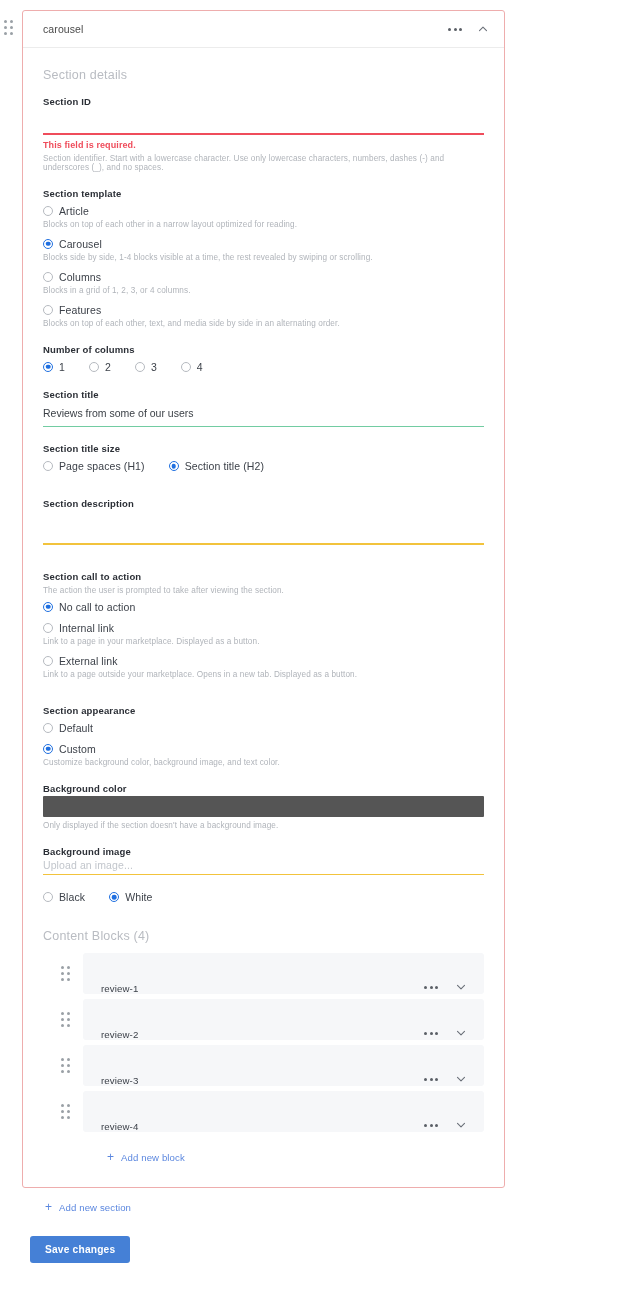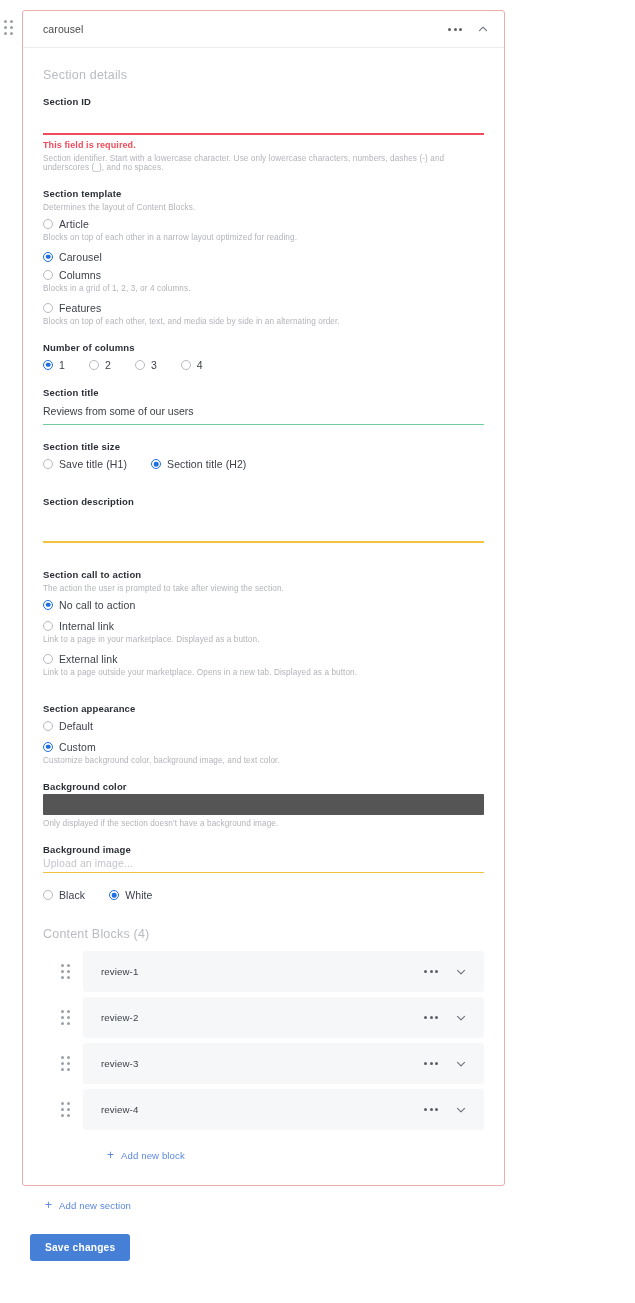--- a/index.html
+++ b/index.html
@@ -95,21 +95,21 @@
 
   .swatch { width: 100%; height: 21px; background: #555555; border-radius: 1px; }
 
   .placeholder-text { font-size: 10.5px; color: #c2c6cc; padding-bottom: 3px; letter-spacing: .1px; }
 
   
   .blocks-head { font-size: 12.5px; color: #b9bcc2; margin: 26px 0 10px 0; letter-spacing: .2px; }
   .block-row-wrap { position: relative; padding-left: 40px; margin-bottom: 5px; }
   .block-row {
     background: #f6f7f9; border-radius: 3px; height: 41px;
-    display: flex; align-items: center; padding: 0 16px 0 18px;
+    display: flex; align-items: flex-end; padding: 0 16px 0 18px;
   }
   .block-name { font-size: 9.7px; color: #3c4149; letter-spacing: .1px; }
   .block-actions { margin-left: auto; display: flex; align-items: center; gap: 14px; }
 
   .add-link {
     display: inline-flex; align-items: center; gap: 7px;
     font-size: 9.6px; color: #5b87df; letter-spacing: .1px;
     margin: 14px 0 0 64px; cursor: pointer;
   }
   .add-link .plus { font-size: 12px; line-height: 1; color: #5b87df; }
@@ -172,32 +172,32 @@
         <div class="field-label">Section ID</div>
         <input class="input-line" type="text" value="" style="">
         <div class="uline red"></div>
         <div class="error-text">This field is required.</div>
         <div class="helper">Section identifier. Start with a lowercase character. Use only lowercase characters, numbers, dashes (-) and underscores (_), and no spaces.</div>
       </div>
 
       
       <div class="field">
         <div class="field-label">Section template</div>
-        <div class="helper">Determines the layout of Content Blocks.</div>
 
         <div class="radio-row">
           <span class="radio"></span>
           <span class="radio-label">Article</span>
         </div>
         <div class="radio-desc">Blocks on top of each other in a narrow layout optimized for reading.</div>
 
         <div class="radio-row">
           <span class="radio checked"></span>
           <span class="radio-label">Carousel</span>
         </div>
+        <div class="radio-desc">Blocks side by side, 1-4 blocks visible at a time, the rest revealed by swiping or scrolling.</div>
 
         <div class="radio-row">
           <span class="radio"></span>
           <span class="radio-label">Columns</span>
         </div>
         <div class="radio-desc">Blocks in a grid of 1, 2, 3, or 4 columns.</div>
 
         <div class="radio-row">
           <span class="radio"></span>
           <span class="radio-label">Features</span>
@@ -234,21 +234,21 @@
         <input class="input-line" type="text" value="Reviews from some of our users" style="">
         <div class="uline green"></div>
       </div>
 
       
       <div class="field">
         <div class="field-label">Section title size</div>
         <div class="radio-inline-group">
           <span class="radio-inline">
             <span class="radio"></span>
-            <span class="radio-label">Save title (H1)</span>
+            <span class="radio-label">Page spaces (H1)</span>
           </span>
           <span class="radio-inline">
             <span class="radio checked"></span>
             <span class="radio-label">Section title (H2)</span>
           </span>
         </div>
       </div>
 
       <div class="spacer-sm"></div>
 

